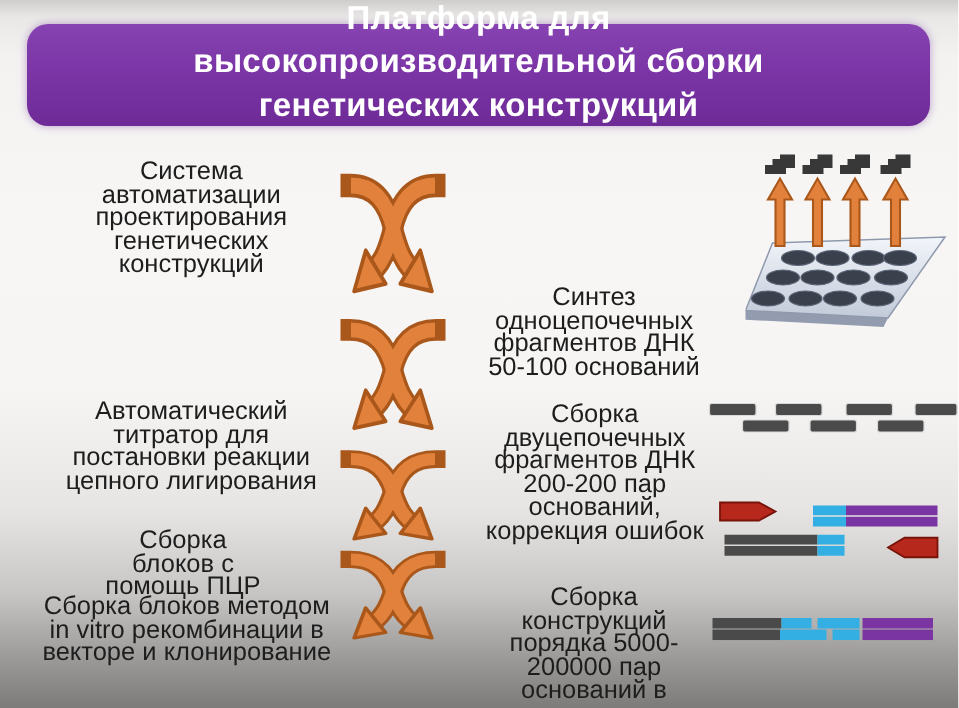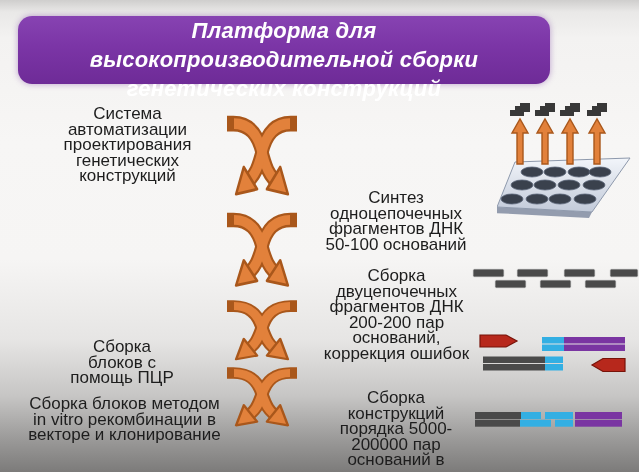--- a/index.html
+++ b/index.html
@@ -2,25 +2,25 @@
 <html><head>
 <meta charset="utf-8">
 <style>
   html,body{margin:0;padding:0;}
   body{width:639px;height:472px;overflow:hidden;font-family:"Liberation Sans",sans-serif;}
   .slide{
     position:relative;width:639px;height:472px;
     background:linear-gradient(180deg,#cfcecd 0%,#e9e8e7 2.5%,#f3f2f1 8%,#f7f6f5 30%,#f6f5f4 55%,#e6e5e4 72%,#c6c5c4 84%,#9b9a99 93%,#7c7b7a 100%);
   }
   .banner{
-    position:absolute;left:18px;top:16px;width:532px;height:68px;
+    position:absolute;left:18px;top:16px;width:602px;height:68px;
     background:linear-gradient(180deg,#8743b2 0%,#7b35a6 45%,#6e2b97 100%);
     border-radius:14px;
     box-shadow:0 0 6px rgba(120,60,160,0.45);
-    display:flex;align-items:flex-start;justify-content:center;font-style:italic;
+    display:flex;align-items:flex-end;justify-content:center;
   }
   .banner-title{
     max-width:470px;text-align:center;color:#ffffff;
     font-size:22px;font-weight:bold;line-height:29px;letter-spacing:0.2px;
   }
   .txt{
     position:absolute;text-align:center;color:#1d1d1d;
     font-size:17px;line-height:15.5px;
   }
   .xarr{position:absolute;}
@@ -53,21 +53,22 @@
   </defs>
 </svg>
 
 <div class="slide">
 
   <div class="banner">
     <div class="banner-title">Платформа для высокопроизводительной сборки генетических конструкций</div>
   </div>
 
   <div class="txt" style="left:35px;top:106px;width:185px">Система автоматизации проектирования генетических конструкций</div>
-  <div class="txt" style="left:67px;top:339px;width:110px">Сборка блоков с помощь ПЦР</div>
+  <div class="txt" style="left:35px;top:266px;width:185px">Автоматический титратор для постановки реакции цепного лигирования</div>
+  <div class="txt" style="left:67px;top:352px;width:110px">Сборка блоков с помощь ПЦР</div>
   <div class="txt" style="left:27px;top:396px;width:195px">Сборка блоков методом in vitro рекомбинации в векторе и клонирование</div>
 
   <div class="txt" style="left:316px;top:190px;width:160px">Синтез одноцепочечных фрагментов ДНК 50-100 оснований</div>
   <div class="txt" style="left:314px;top:268px;width:165px">Сборка двуцепочечных фрагментов ДНК 200-200 пар оснований, коррекция ошибок</div>
   <div class="txt" style="left:320px;top:390px;width:152px">Сборка конструкций порядка 5000-200000 пар оснований в зависимости от ёмкости вектора</div>
 
   <svg class="xarr" style="left:227px;top:113px" width="70" height="86" viewBox="0 0 100 105" preserveAspectRatio="none">
       <use href="#xarrow"></use>
     </svg>
   <svg class="xarr" style="left:227px;top:210px" width="70" height="80" viewBox="0 0 100 105" preserveAspectRatio="none">

